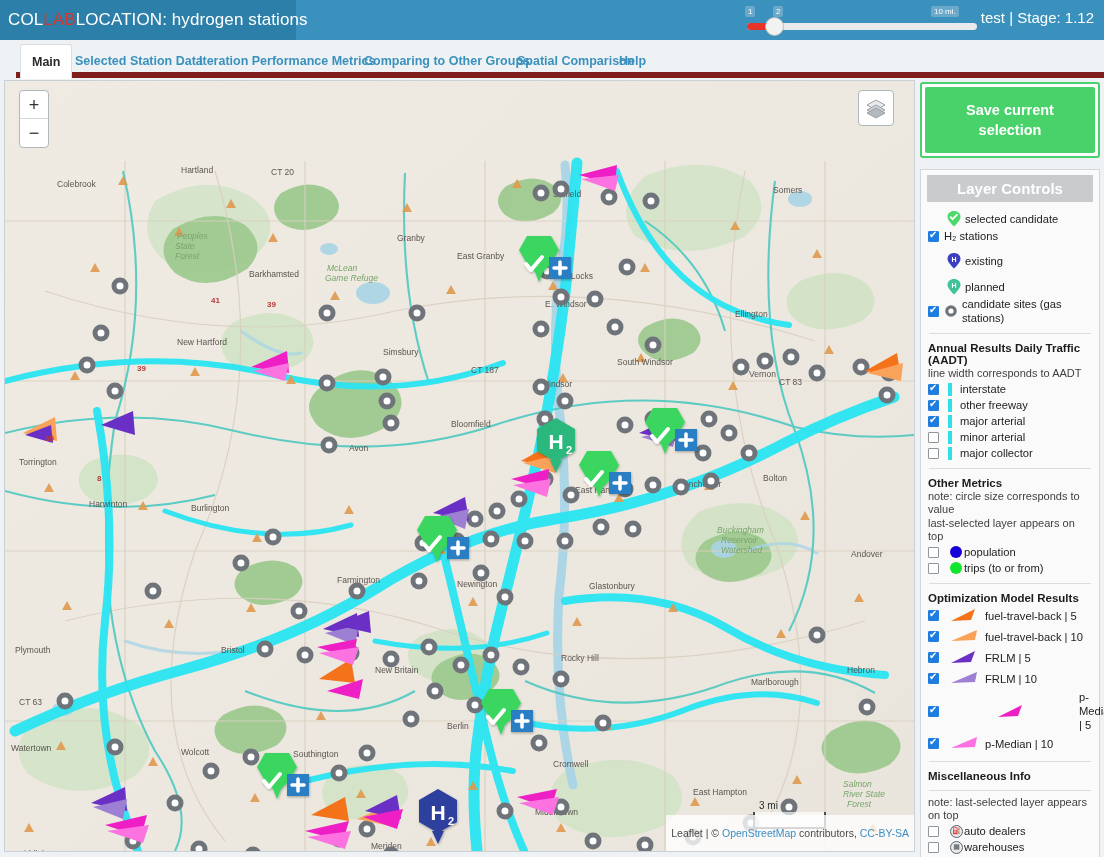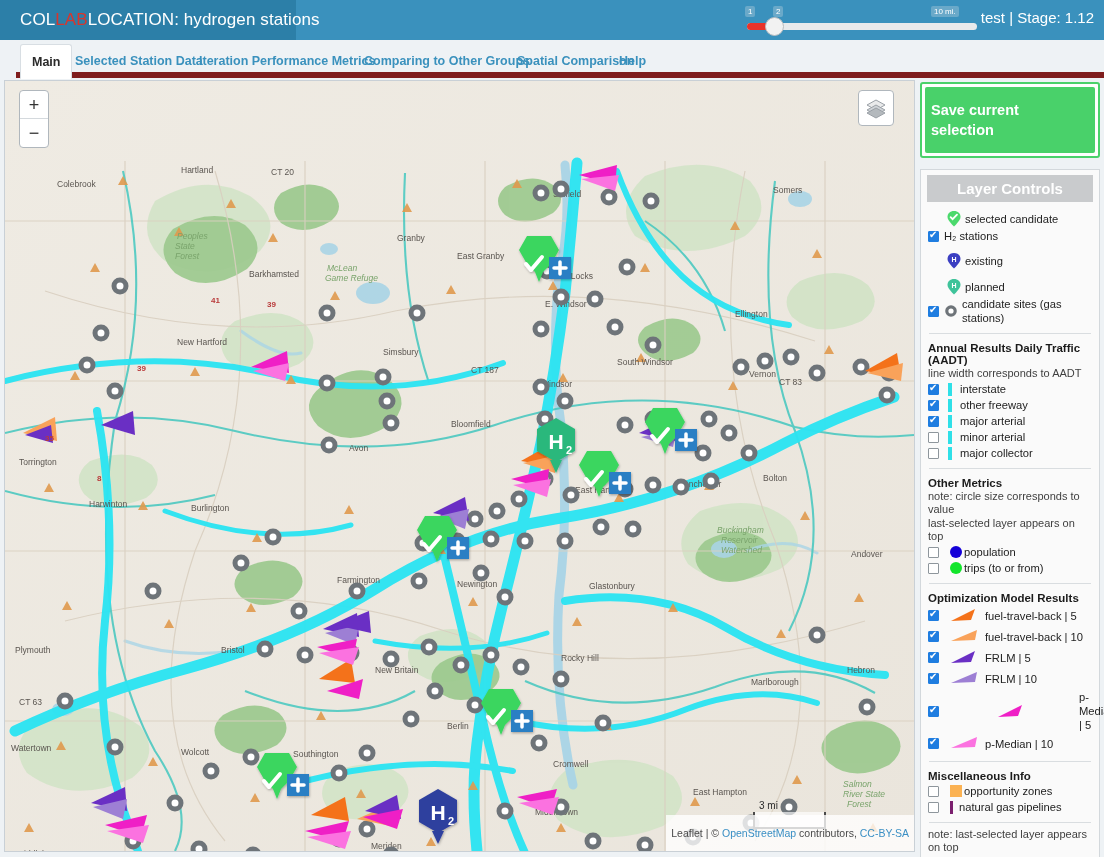--- a/index.html
+++ b/index.html
@@ -15,21 +15,21 @@
   #topbar {
     position: absolute; left: 0; top: 0; width: 1104px; height: 40px;
     background: #3a91bd;
   }
   #title-block {
     position: absolute; left: 0; top: 0; width: 296px; height: 40px;
     background: #2c7fa8;
     display: flex; align-items: center;
   }
   #app-title {
-    font-size: 17px; color: #ffffff; padding-left: 20px;
+    font-size: 17px; color: #ffffff; padding-left: 8px;
     letter-spacing: .1px; white-space: nowrap;
   }
   #app-title .hl { color: #d9352c; }
   #slider-wrap {
     position: absolute; left: 735px; top: 6px; width: 250px; height: 30px;
   }
   .slider-tick {
     position: absolute; top: 0; font-size: 8px; color: #ffffff;
     background: #6aa9c9; padding: 1px 3px; border-radius: 2px; line-height: 9px;
   }
@@ -119,21 +119,21 @@
 
   
   #rightcol {
     position: absolute; left: 920px; top: 82px; width: 180px;
   }
   #save-btn-outer {
     border: 2px solid #4ad16b; border-radius: 3px; padding: 3px;
     background: #ffffff;
   }
   #save-btn {
-    background: #49d16a; color: #ffffff; text-align: left;
+    background: #49d16a; color: #ffffff; text-align: center;
     font-weight: bold; font-size: 14.5px; line-height: 20px;
     padding: 13px 6px; border-radius: 2px; cursor: pointer;
   }
   #panel {
     margin-top: 11px; background: #fafafa; border: 1px solid #d3d8dc;
     padding: 0 0 6px 0;
   }
   #panel-header {
     background: #c9cbcd; color: #ffffff; font-weight: bold; font-size: 15px;
     text-align: center; padding: 5px 6px; margin: 5px 6px 6px 6px;
@@ -831,34 +831,20 @@
           <span class="swatch" style="margin-left: 5px; margin-right: 6px;">
             <svg width="30" height="15" viewBox="0 0 30 15">
               <polygon points="2,12 28,1 26,11" fill="#fb72e0"></polygon>
             </svg>
           </span>
           <span>p-Median | 10</span>
         </div>
       </div>
     <div class="divider"></div>
     <div class="sec-title">Miscellaneous Info</div>
-    <div id="misc-list">
-        <div class="lrow">
-          <div class="cb"></div>
-          <span style="width: 6px;"></span>
-          <span class="sq" style="background: rgb(251, 178, 83);"></span>
-          <span>opportunity zones</span>
-        </div>
-        <div class="lrow">
-          <div class="cb"></div>
-          <span style="width: 6px;"></span>
-          <span style="width: 3px; height: 13px; margin-right: 6px; background: rgb(123, 31, 110);"></span>
-          <span>natural gas pipelines</span>
-        </div>
-      </div>
     <div class="divider"></div>
     <div class="sec-note">note: last-selected layer appears on top</div>
     <div id="poi-list">
         <div class="lrow">
           <div class="cb"></div>
           <span style="width: 6px;"></span>
           <span class="poi-ico">⛽</span>
           <span>auto dealers</span>
         </div>
         <div class="lrow">

